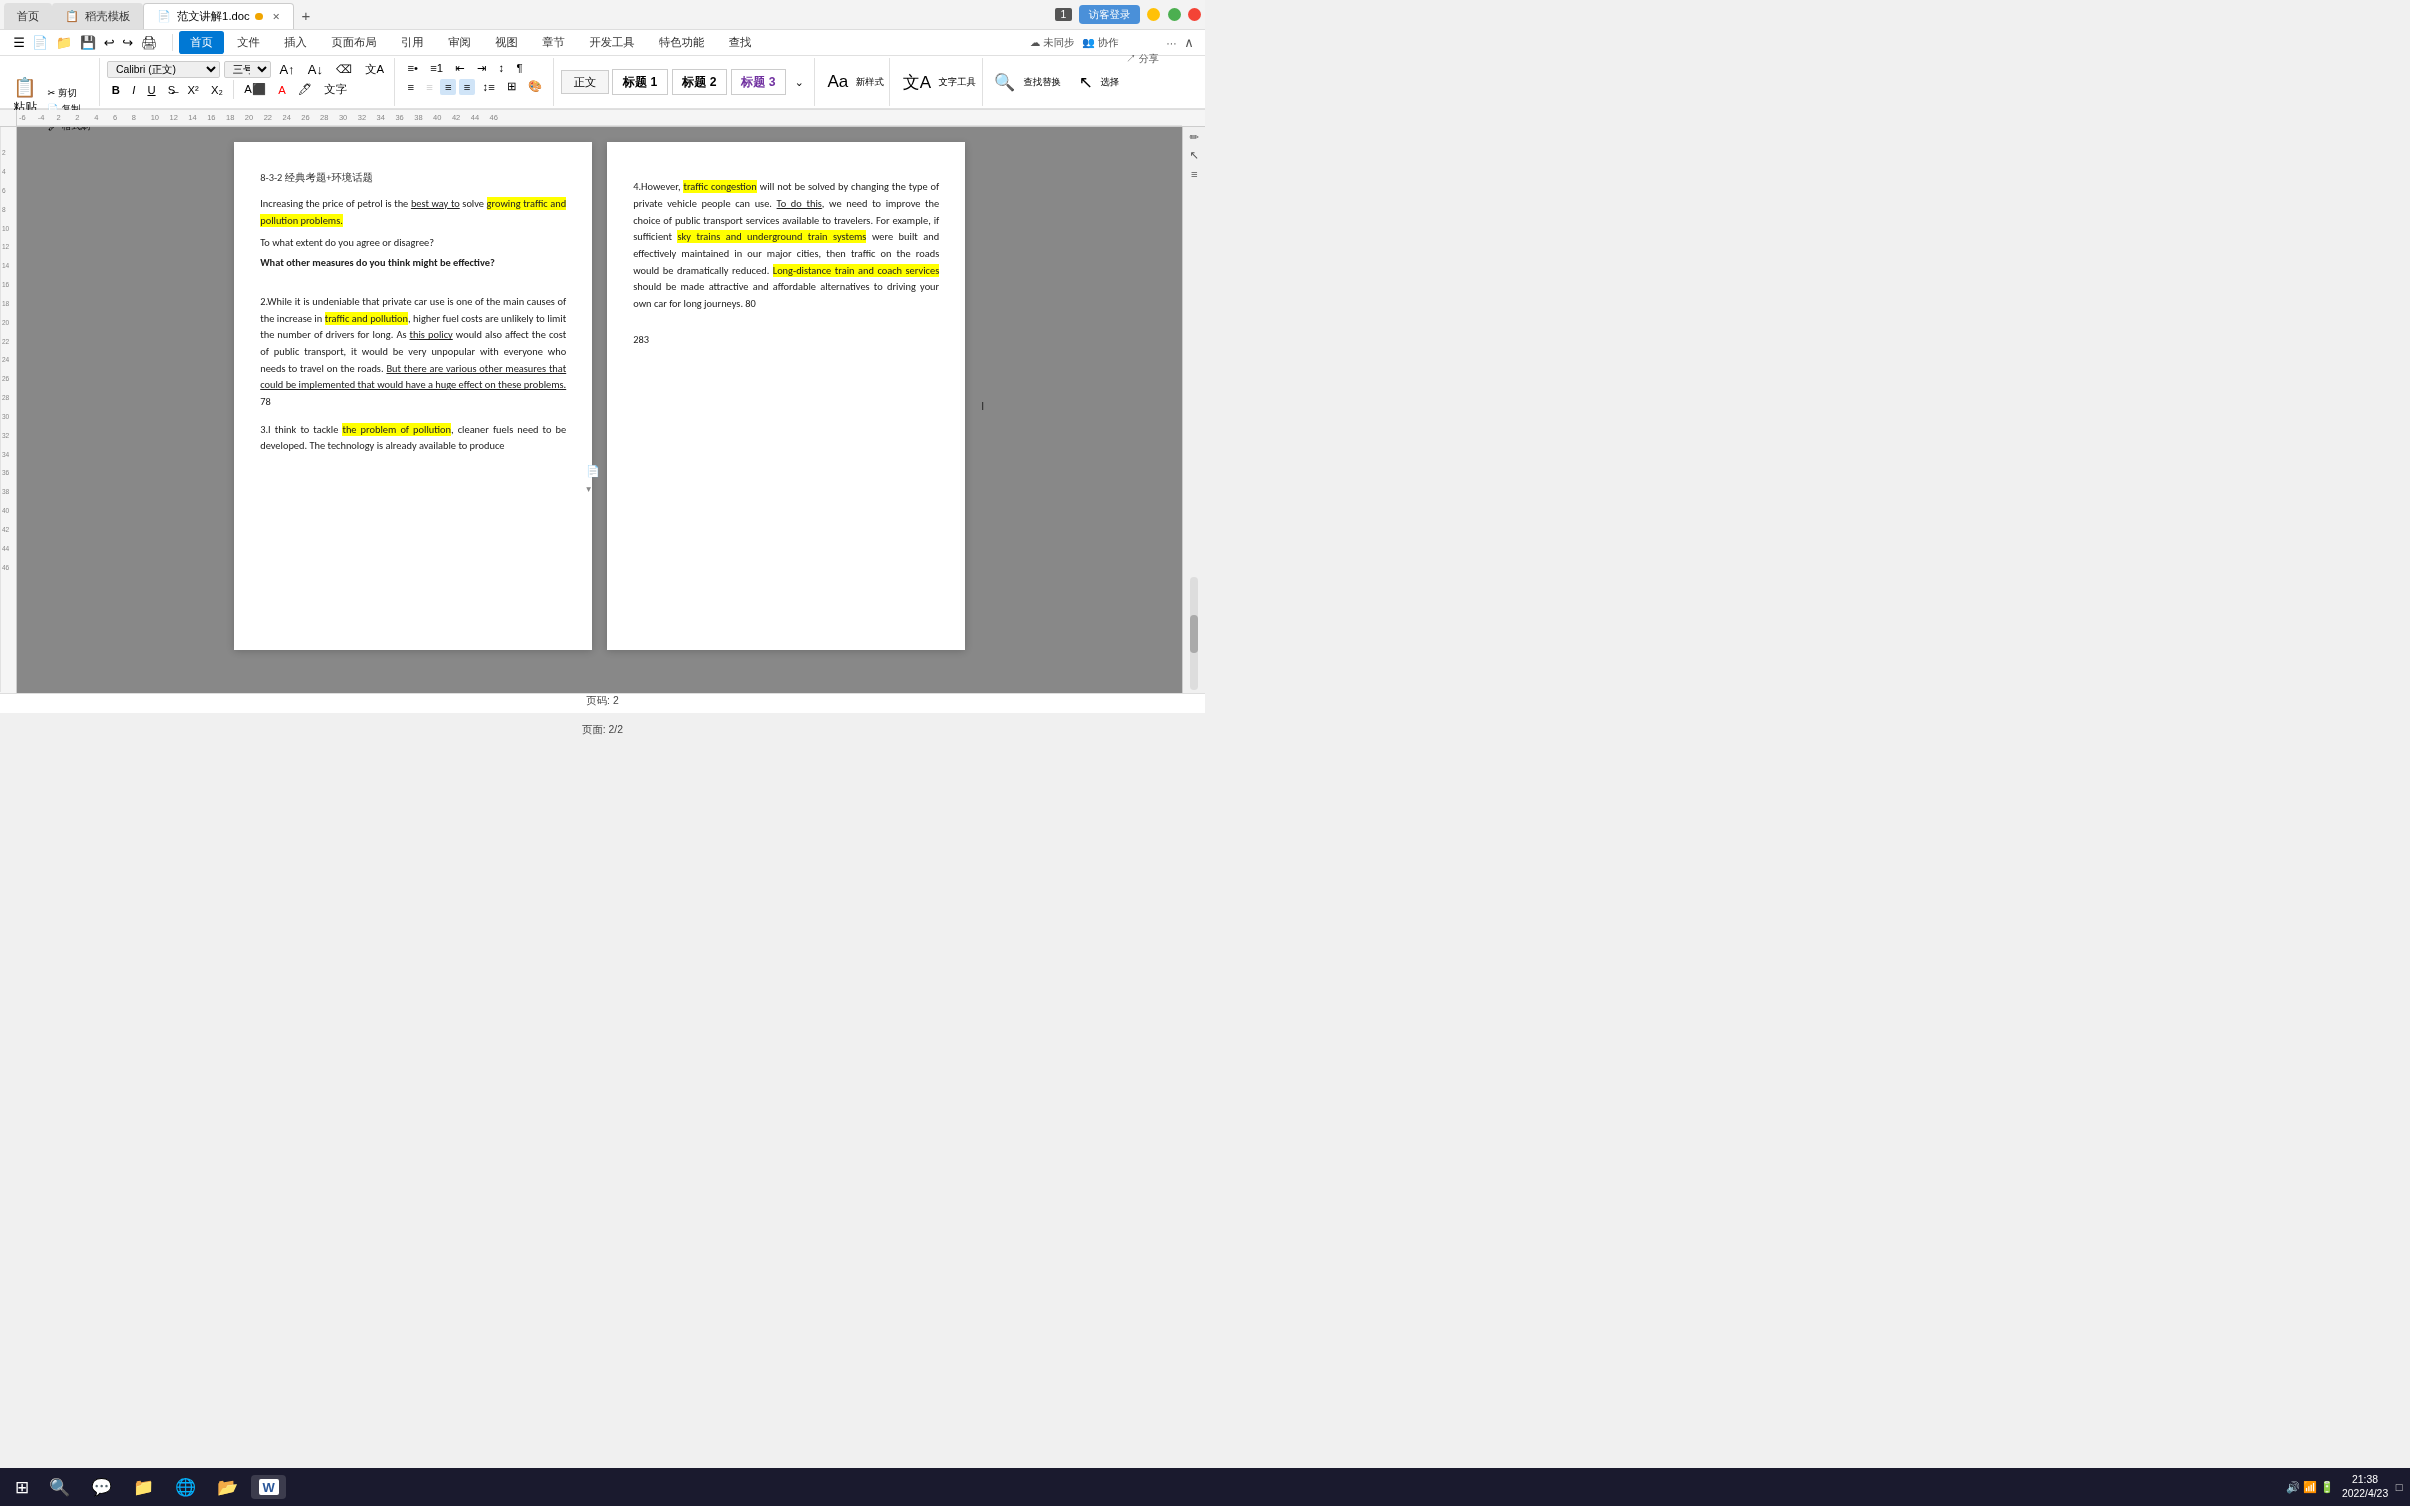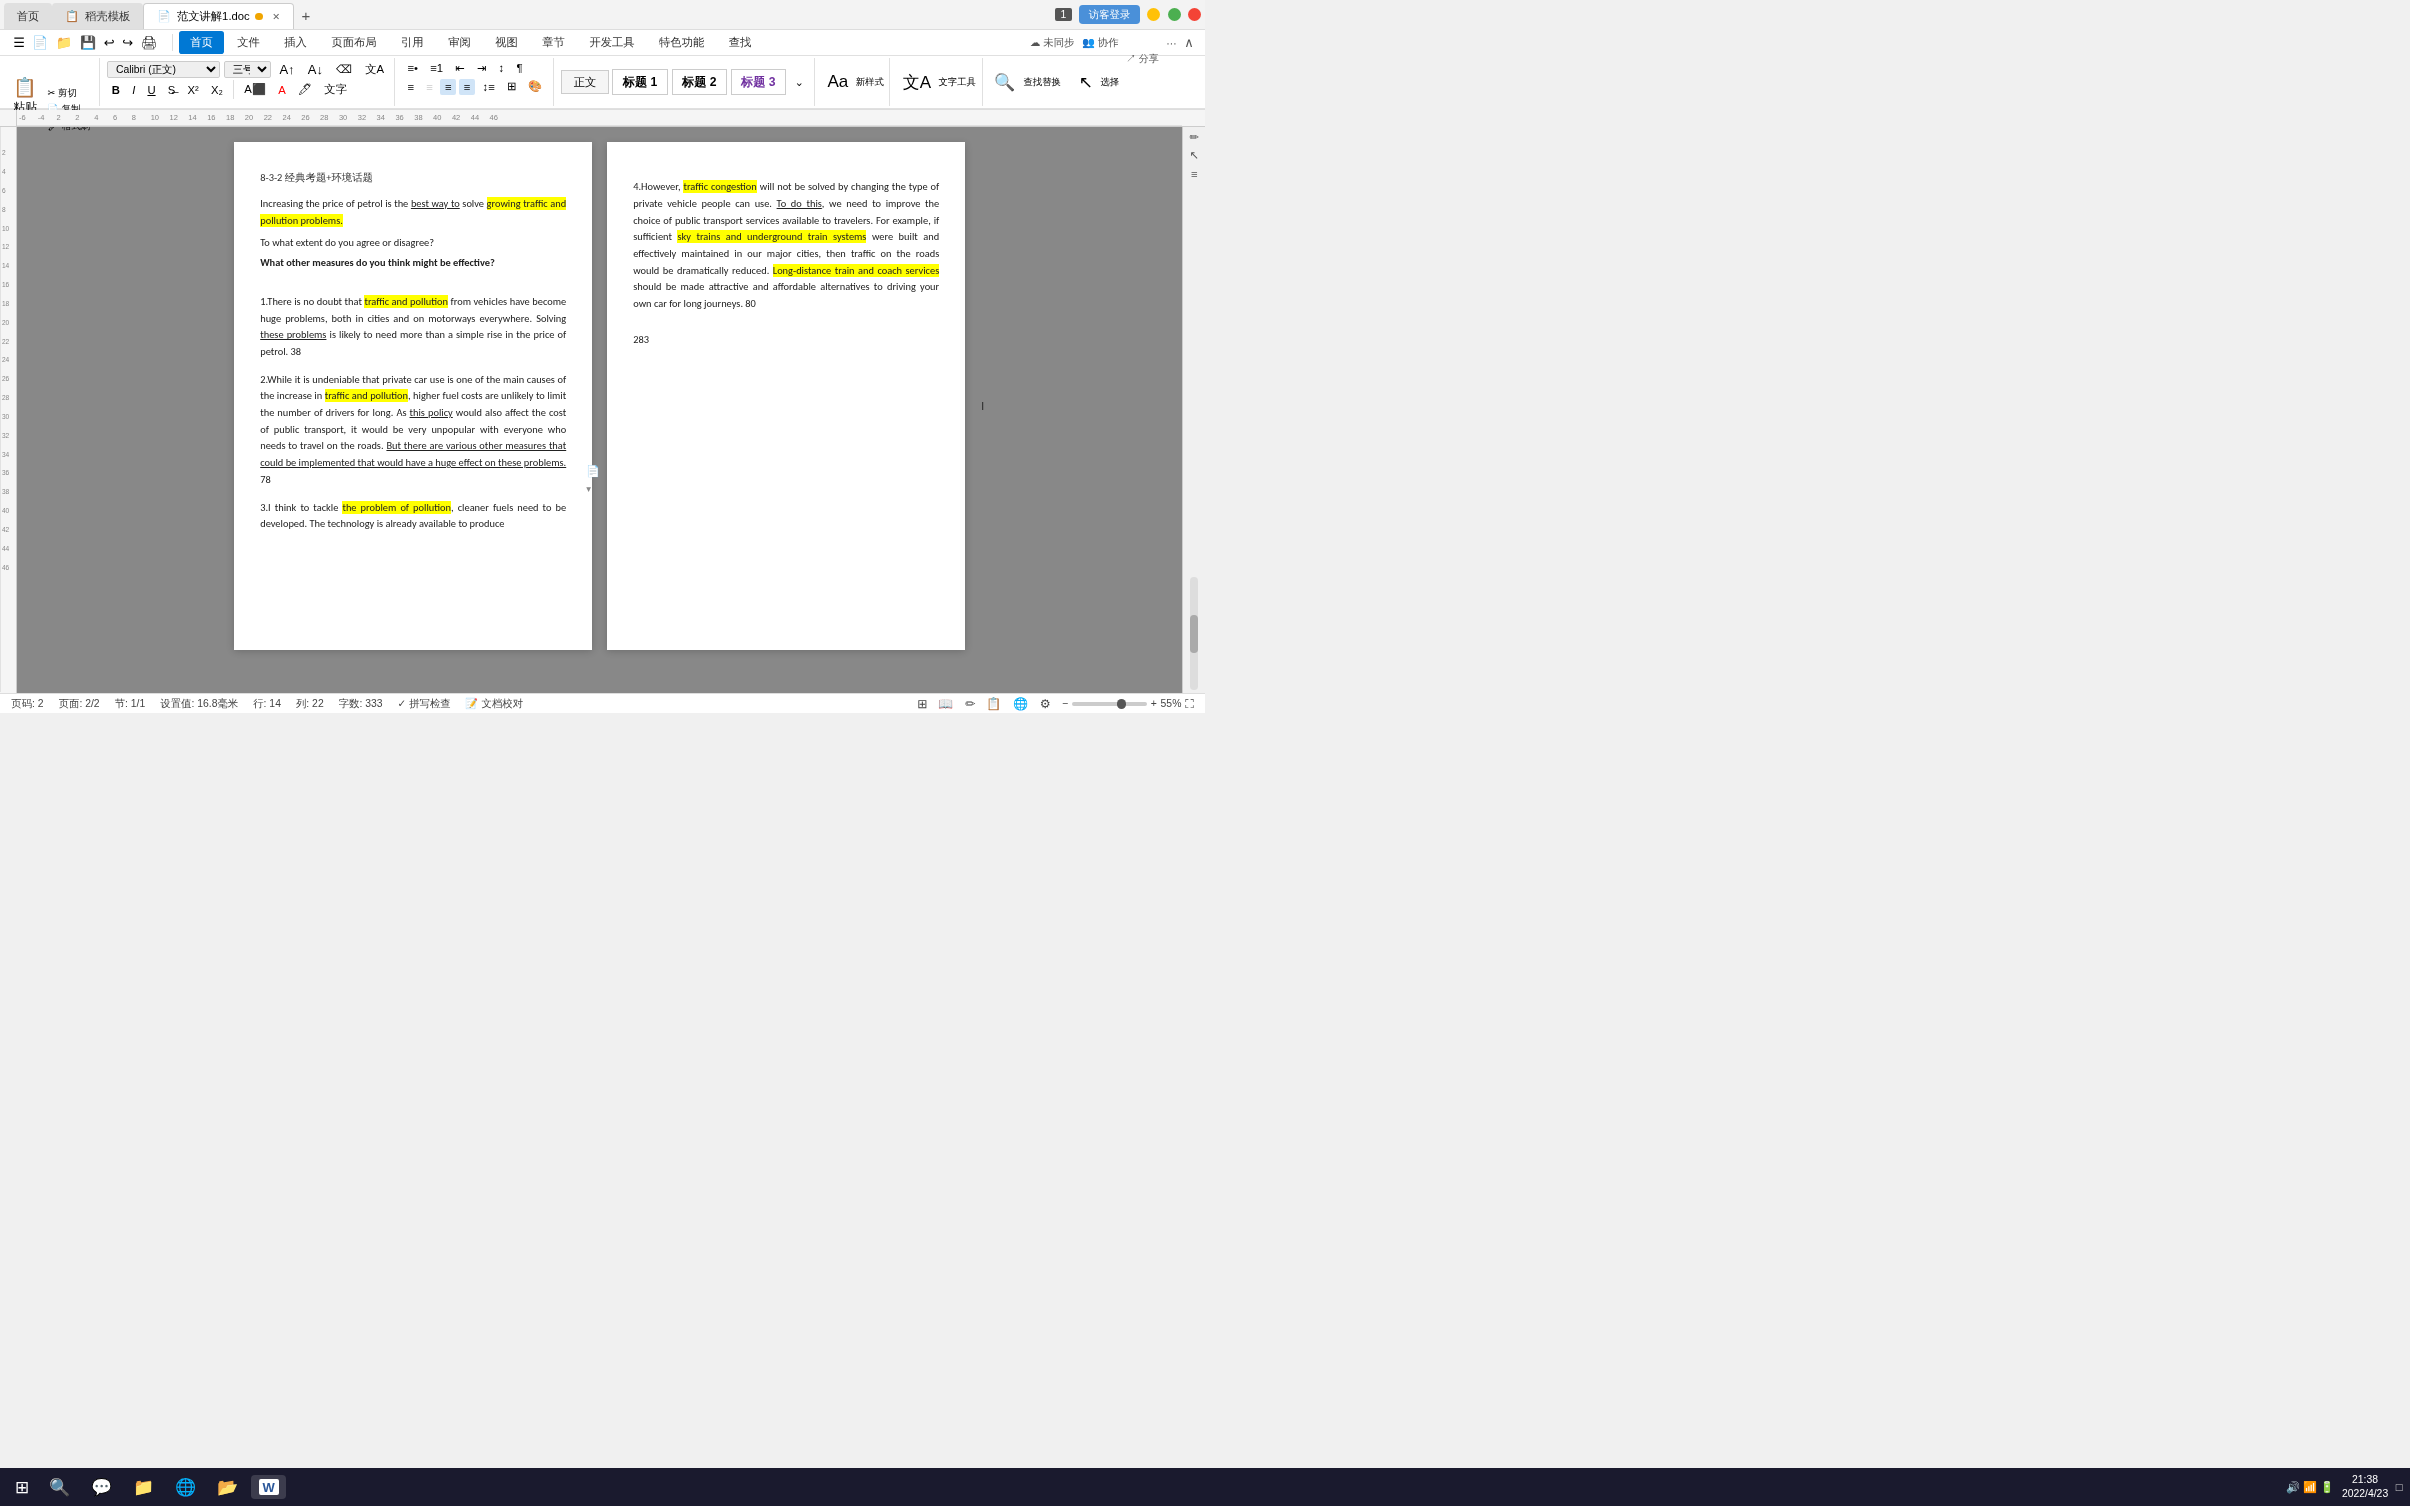--- a/index.html
+++ b/index.html
@@ -73,20 +73,21 @@
     .status-bar {
       height: 20px;
       background: #fff;
       border-top: 0.9px solid #ddd;
       display: flex;
       align-items: center;
       padding: 0 11.3px;
       font-size: 10.4px;
       color: #444;
       gap: 15px;
+      flex-direction: column;
     }
     .status-bar-right { margin-left: auto; display: flex; align-items: center; gap: 11.3px; }
     .zoom-control { display: flex; align-items: center; gap: 3.8px; }
     .zoom-slider { width: 75px; height: 3.8px; background: #ccc; border-radius: 1.9px; cursor: pointer; position: relative; }
     .zoom-thumb { width: 9.4px; height: 9.4px; background: #555; border-radius: 50%; position: absolute; top: -2.8px; left: 60%; }
 
     
     .taskbar {
       position: fixed; bottom: 0; left: 0; right: 0;
       height: 38px; background: #1a1a2e;
@@ -343,23 +344,20 @@
 
     <div class="doc-page" style="position:relative;">
       <div style="font-size:10.4px; color:#333; margin-bottom:9.4px;">8-3-2 经典考题+环境话题</div>
 
       <p style="margin-bottom:5.6px; font-size:10.4px;">
         Increasing the price of petrol is the <span class="underline">best way to</span> solve <span class="highlight-yellow">growing traffic and pollution problems.</span>
       </p>
       <p style="font-size:10.4px; margin-bottom:3.8px;">To what extent do you agree or disagree?</p>
       <p style="font-size:10.4px; margin-bottom:22px;font-weight:bold;">What other measures do you think might be effective?</p>
 
-      <p style="font-size:10.4px; text-align:justify;">
-        1.There is no doubt that <span class="highlight-yellow">traffic and pollution</span> from vehicles have become huge problems, both in cities and on motorways everywhere. Solving <span class="underline">these problems</span> is likely to need more than a simple rise in the price of petrol. 38
-      </p>
 
       <p style="font-size:10.4px; text-align:justify; margin-top:9.4px;">
         2.While it is undeniable that private car use is one of the main causes of the increase in <span class="highlight-yellow">traffic and pollution</span>, higher fuel costs are unlikely to limit the number of drivers for long. As <span class="underline">this policy</span> would also affect the cost of public transport, it would be very unpopular with everyone who needs to travel on the roads. <span class="underline">But there are various other measures that could be implemented that would have a huge effect on these problems.</span> 78
       </p>
 
       <p style="font-size:10.4px; text-align:justify; margin-top:9.4px;">
         3.I think to tackle <span class="highlight-yellow">the problem of pollution</span>, cleaner fuels need to be developed. The technology is already available to produce
       </p>
     </div>
 

